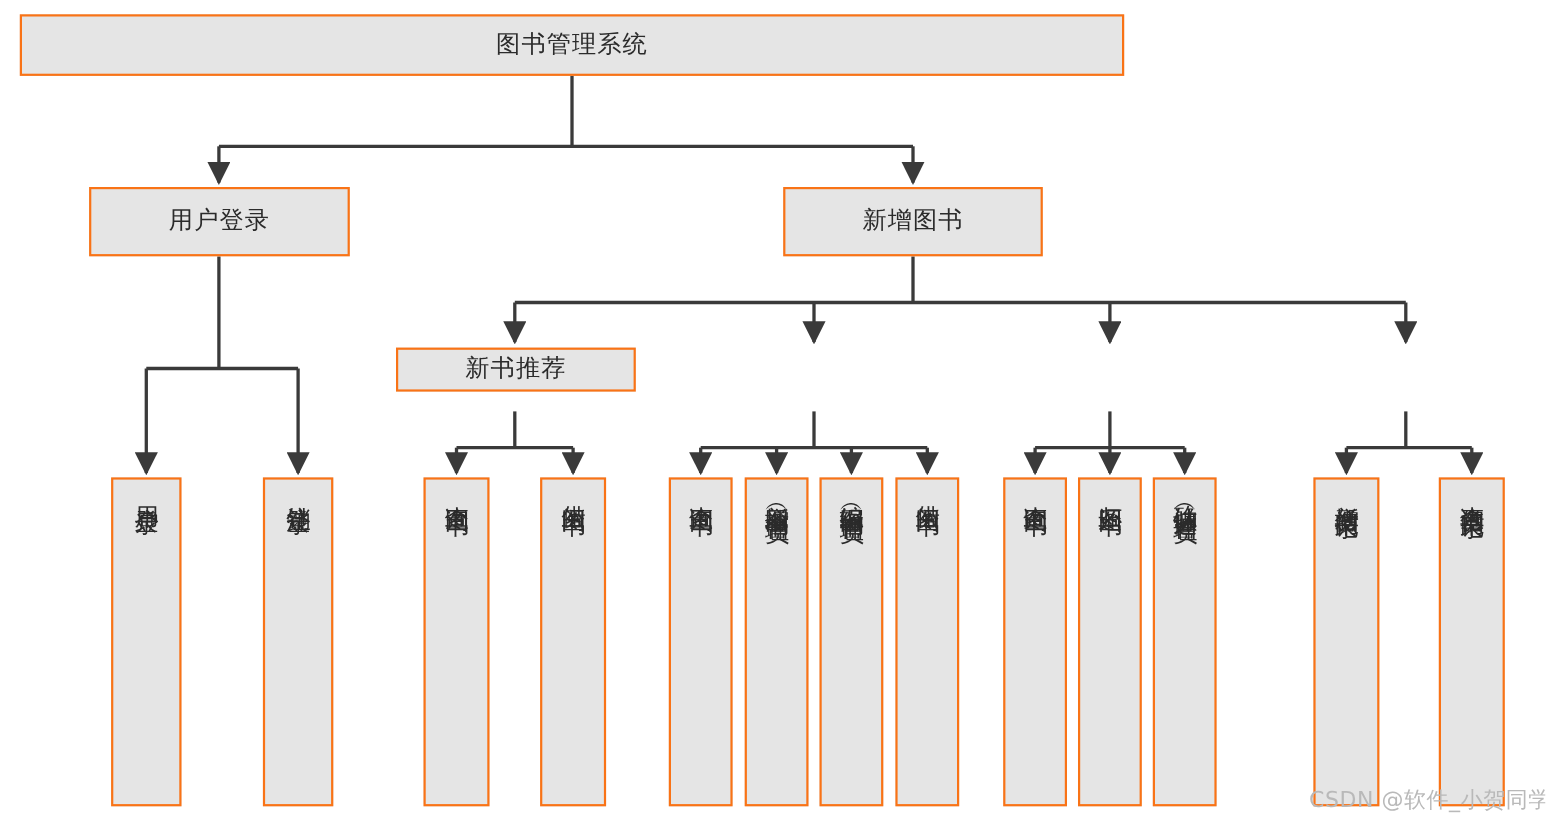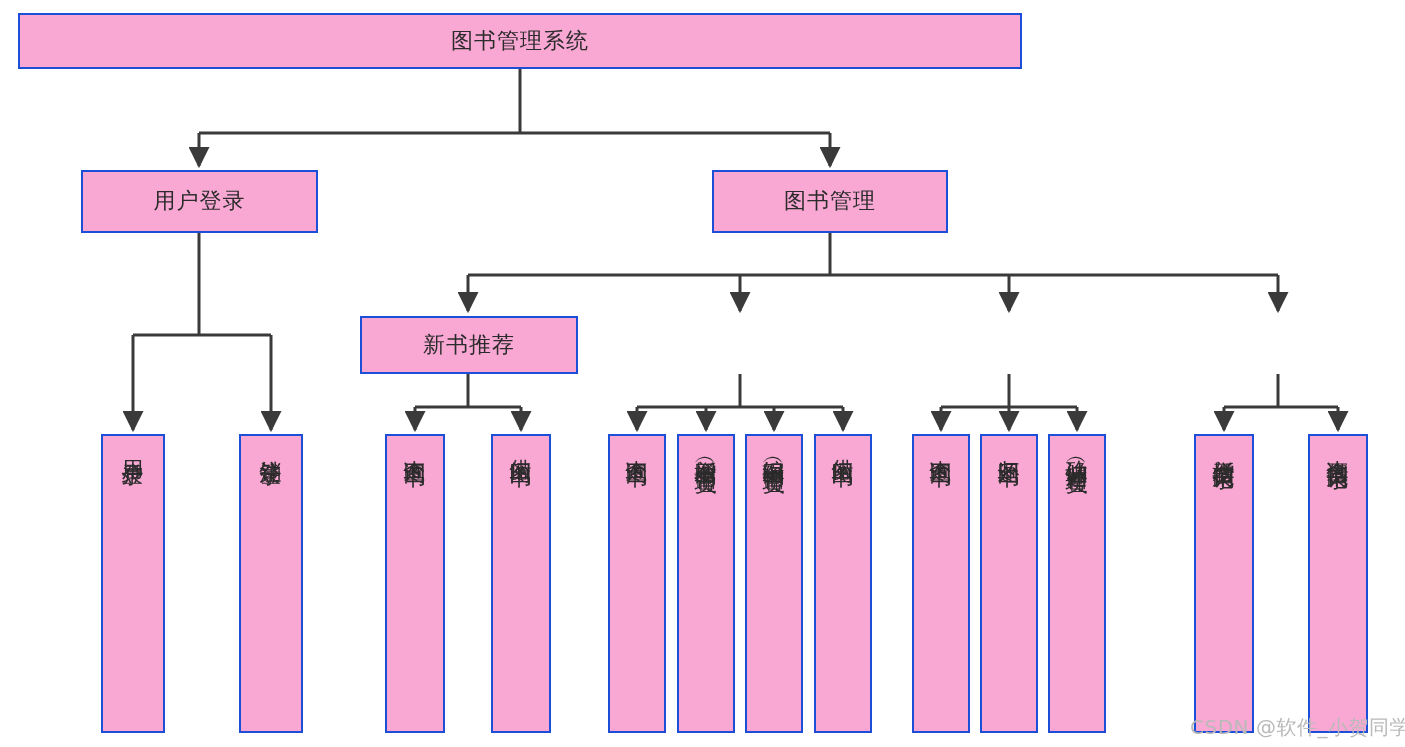--- a/index.html
+++ b/index.html
@@ -21,22 +21,22 @@
   #wires {
     position: absolute;
     left: 0;
     top: 0;
     width: 1405px;
     height: 747px;
   }
   .node {
     position: absolute;
     box-sizing: border-box;
-    border: 2px solid #1d4ed8;
-    background: #f9a8d4;
+    border: 2px solid #f97316;
+    background: #e5e5e5;
     display: flex;
     align-items: center;
     justify-content: center;
     color: #2b2b2b;
   }
   .node-h .label {
     font-size: 22px;
     line-height: 1.2;
     letter-spacing: 1px;
     white-space: nowrap;
@@ -120,24 +120,24 @@
   </svg>
 
   <div class="node node-h" style="left:18px; top:13px; width:1004px; height:56px;">
     <span class="label">图书管理系统</span>
   </div>
 
   <div class="node node-h" style="left:81px; top:170px; width:237px; height:63px;">
     <span class="label">用户登录</span>
   </div>
   <div class="node node-h" style="left:712px; top:170px; width:236px; height:63px;">
-    <span class="label">图书管理</span>
+    <span class="label">新增图书</span>
   </div>
 
-  <div class="node node-h" style="left:360px; top:316px; width:218px; height:58px;">
+  <div class="node node-h" style="left:360px; top:316px; width:218px; height:40px;">
     <span class="label">新书推荐</span>
   </div>
 
   <div class="node node-v" style="left:101px; top:434px; width:64px; height:299px;">
     <span class="label">用户登录</span>
   </div>
   <div class="node node-v" style="left:239px; top:434px; width:64px; height:299px;">
     <span class="label">注销登录</span>
   </div>
 

